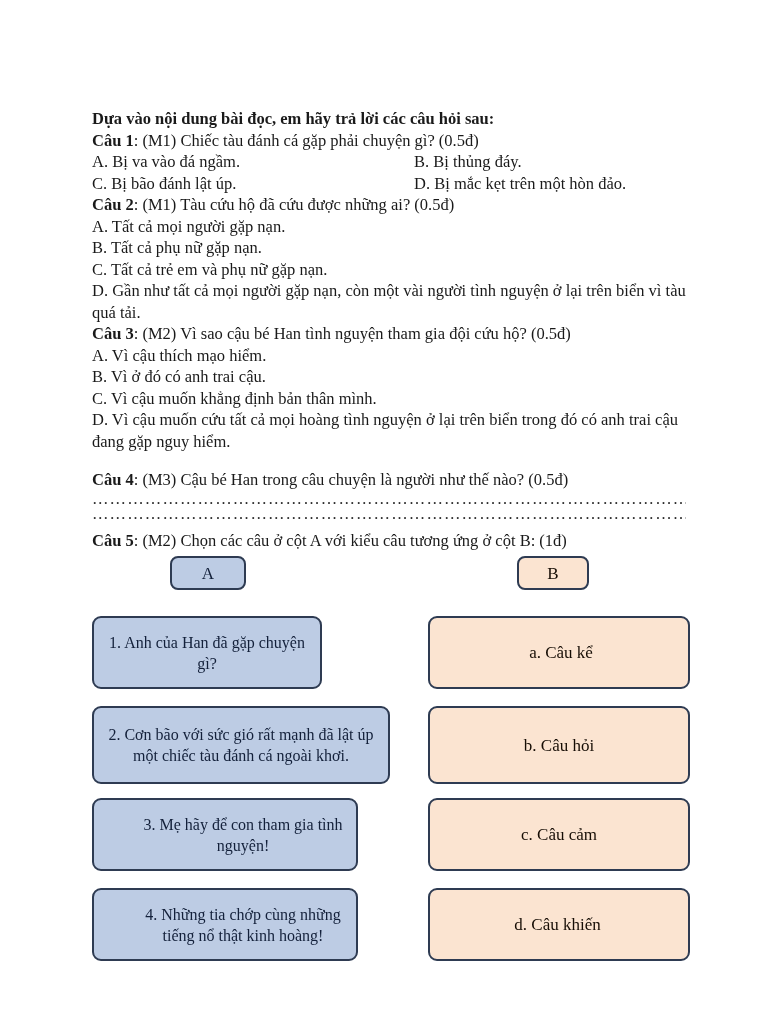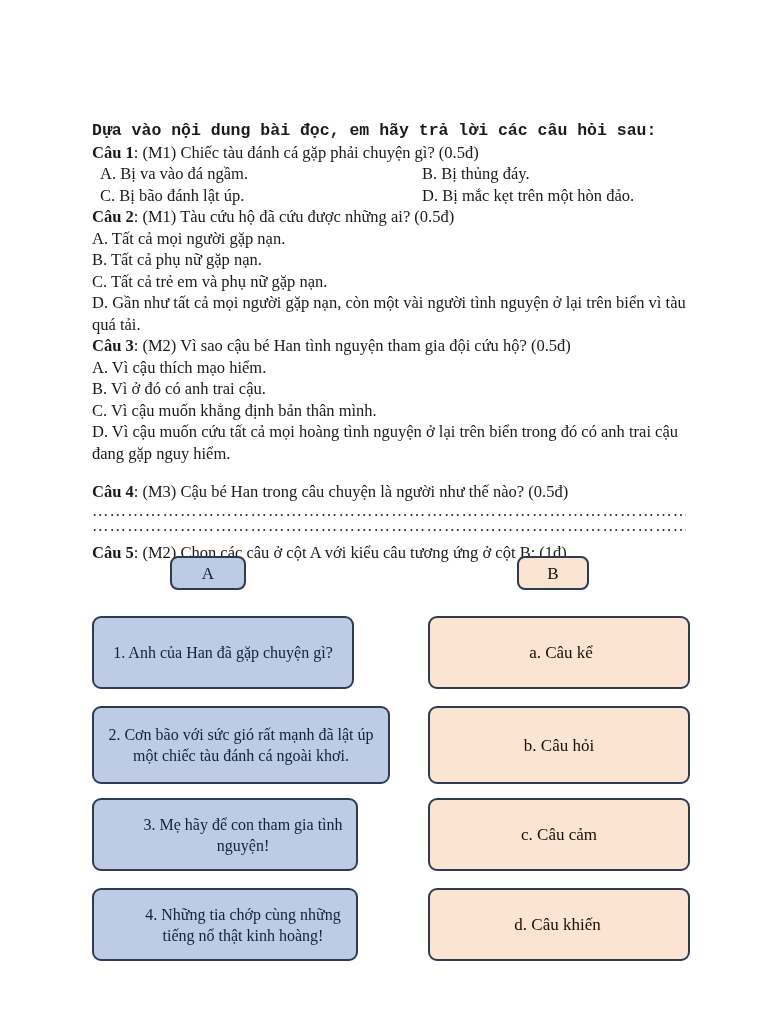--- a/index.html
+++ b/index.html
@@ -25,38 +25,37 @@
     position: absolute;
     left: 92px;
     top: 108px;
     width: 600px;
   }
 
   .heading {
     font-weight: bold;
     font-size: 16.5px;
     line-height: 21.5px;
-    margin: 12px 0 0 0;
-    font-family: Liberation Mono, monospace;
+    margin: 0 0 0 0;
   }
 
   .q-line {
     font-size: 16.5px;
     line-height: 21.5px;
     white-space: nowrap;
   }
   .q-label { font-weight: bold; }
 
   
   .ans-row {
     display: flex;
     font-size: 16.5px;
     line-height: 21.5px;
   }
-  .ans-col-a { width: 308px; flex: 0 0 308px; margin-left: 8px; }
+  .ans-col-a { width: 308px; flex: 0 0 308px; }
   .ans-col-b { flex: 1 1 auto; margin-left: 14px; }
 
   .ans {
     font-size: 16.5px;
     line-height: 21.5px;
   }
   .ans-wrap {
     font-size: 16.5px;
     line-height: 21.5px;
     width: 598px;
@@ -158,21 +157,21 @@
     <div class="q-line"><span class="q-label">Câu 5</span><span>: (M2) Chọn các câu ở cột A với kiểu câu tương ứng ở cột B: (1đ)</span></div>
 
   </div>
 
   <div class="match-area">
 
     <div class="box col-a header-box" style="left:170px; top:556px; width:76px; height:34px;">A</div>
 
     <div class="box col-b header-box" style="left:517px; top:556px; width:72px; height:34px;">B</div>
 
-    <div class="box col-a" style="left:92px; top:616px; width:262px; height:73px;">1. Anh của Han đã gặp chuyện gì?</div>
+    <div class="box col-a" style="left:92px; top:616px; width:230px; height:73px;">1. Anh của Han đã gặp chuyện gì?</div>
     <div class="box col-a" style="left:92px; top:706px; width:298px; height:78px;">2. Cơn bão với sức gió rất mạnh đã lật úp một chiếc tàu đánh cá ngoài khơi.</div>
     <div class="box col-a" style="left:92px; top:798px; width:266px; height:73px;padding-left:48px;">3. Mẹ hãy để con tham gia tình nguyện!</div>
     <div class="box col-a" style="left:92px; top:888px; width:266px; height:73px;padding-left:48px;">4. Những tia chớp cùng những tiếng nổ thật kinh hoàng!</div>
 
     <div class="box col-b col-b-item" style="left:428px; top:616px; width:262px; height:73px;padding-left:16px;">a. Câu kể</div>
     <div class="box col-b col-b-item" style="left:428px; top:706px; width:262px; height:78px;">b. Câu hỏi</div>
     <div class="box col-b col-b-item" style="left:428px; top:798px; width:262px; height:73px;">c. Câu cảm</div>
     <div class="box col-b col-b-item" style="left:428px; top:888px; width:262px; height:73px;padding-left:9px;">d. Câu khiến</div>
 
   </div>

